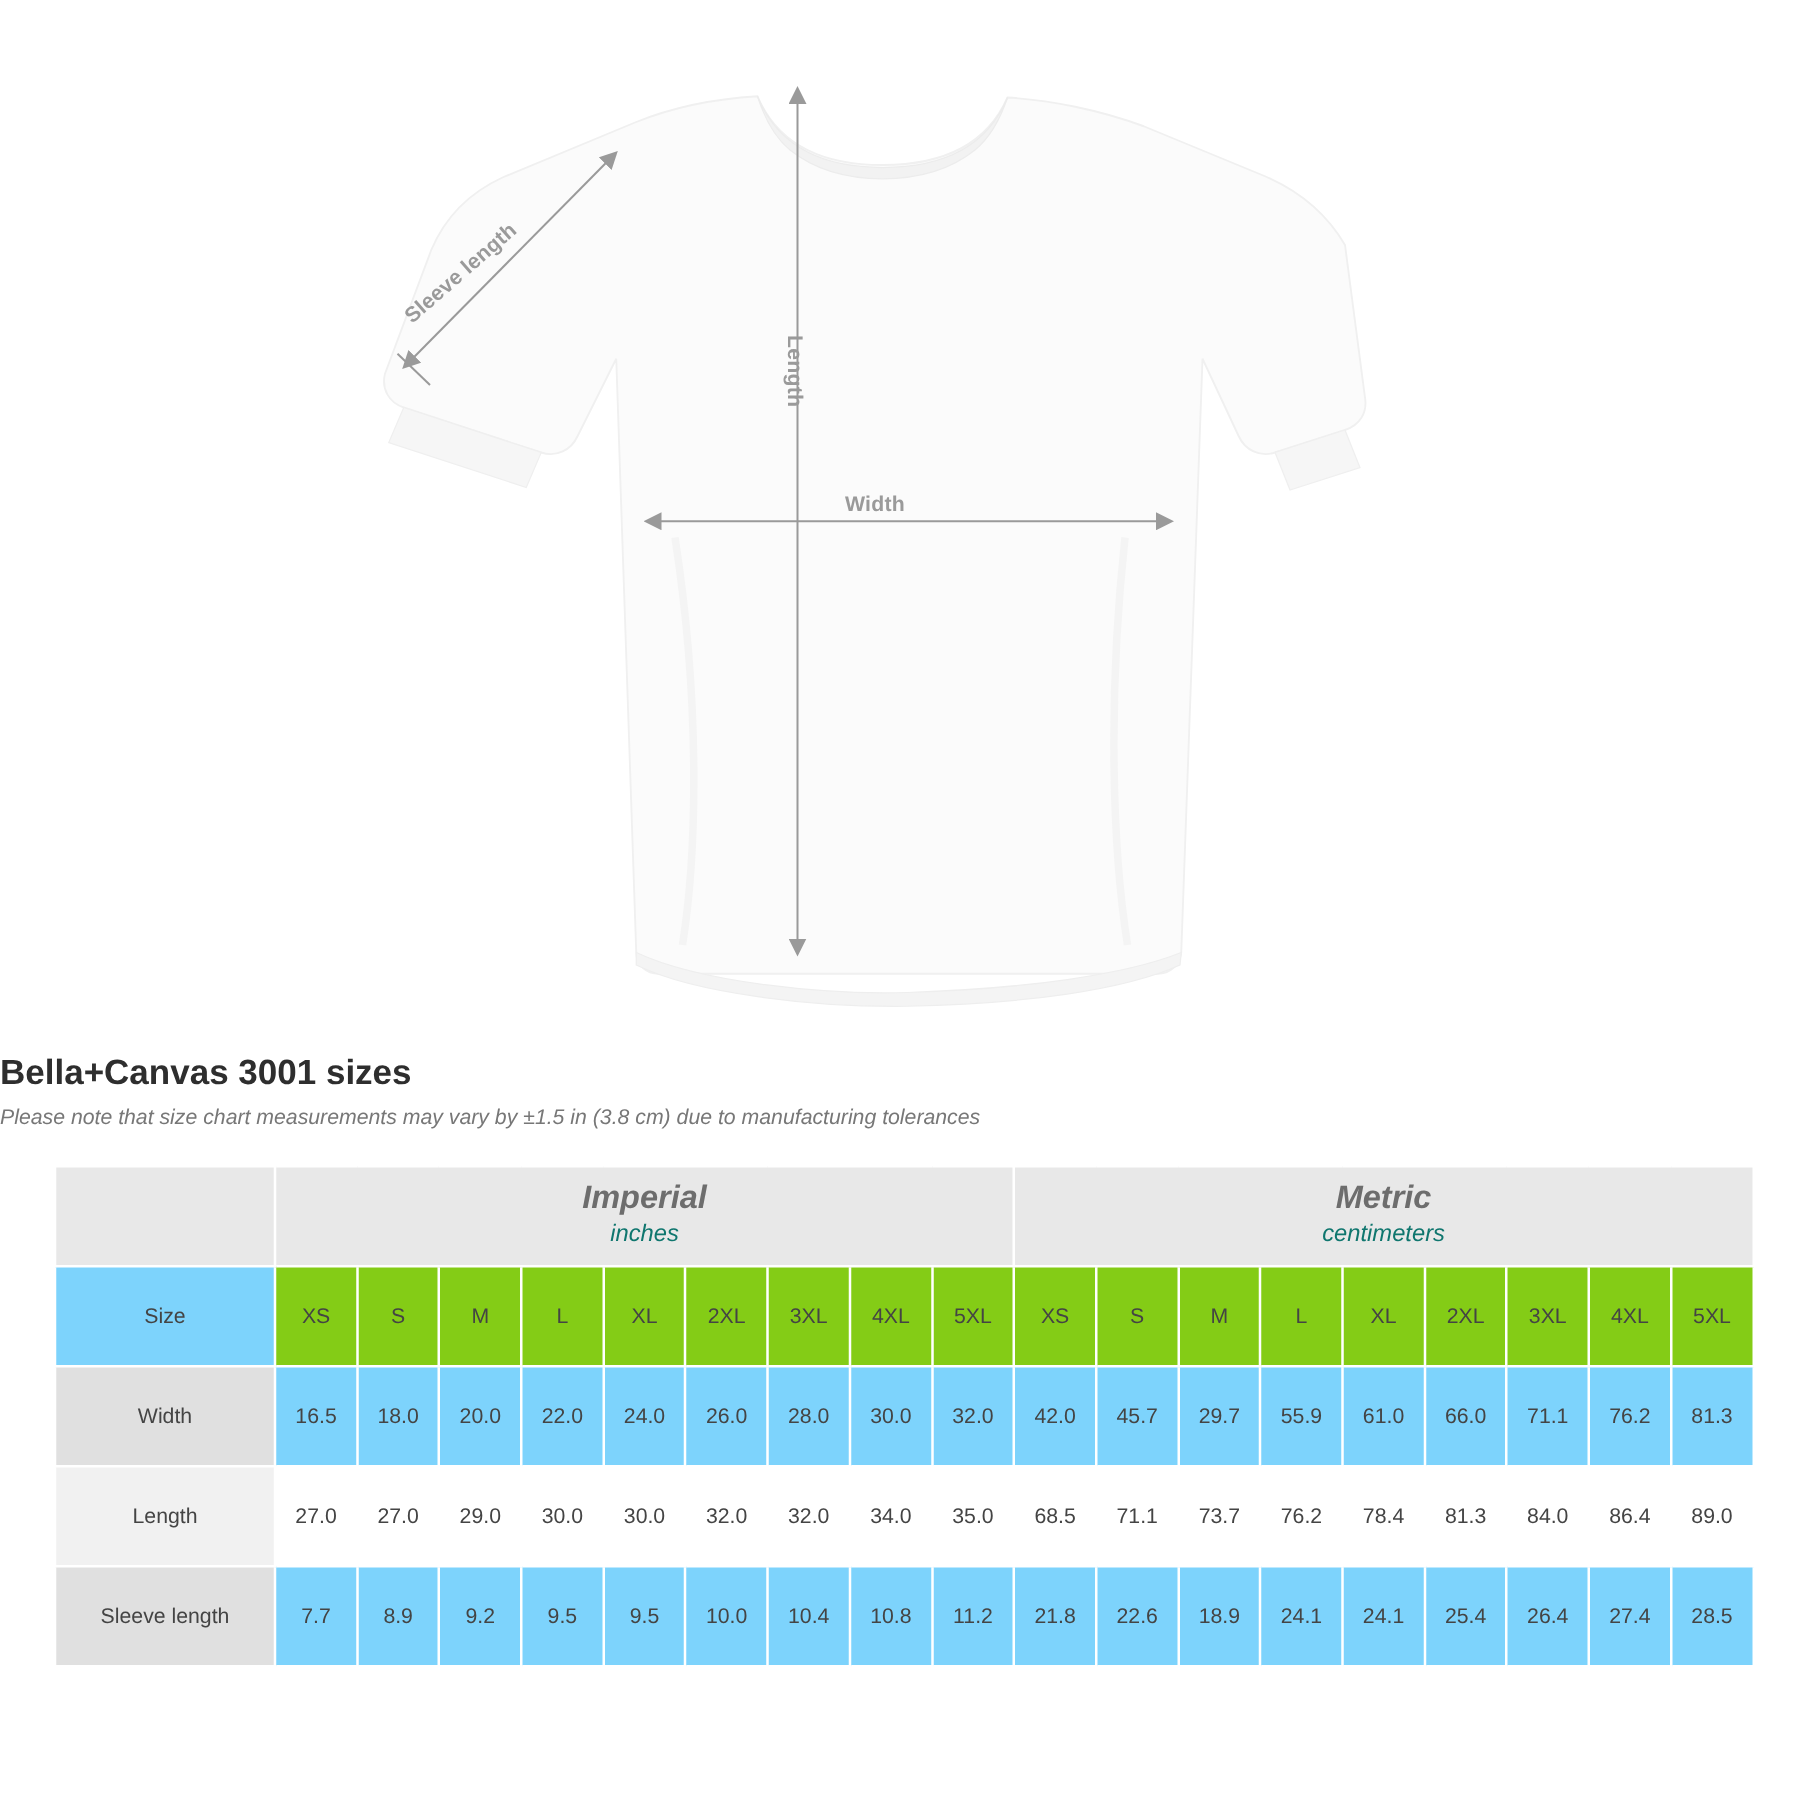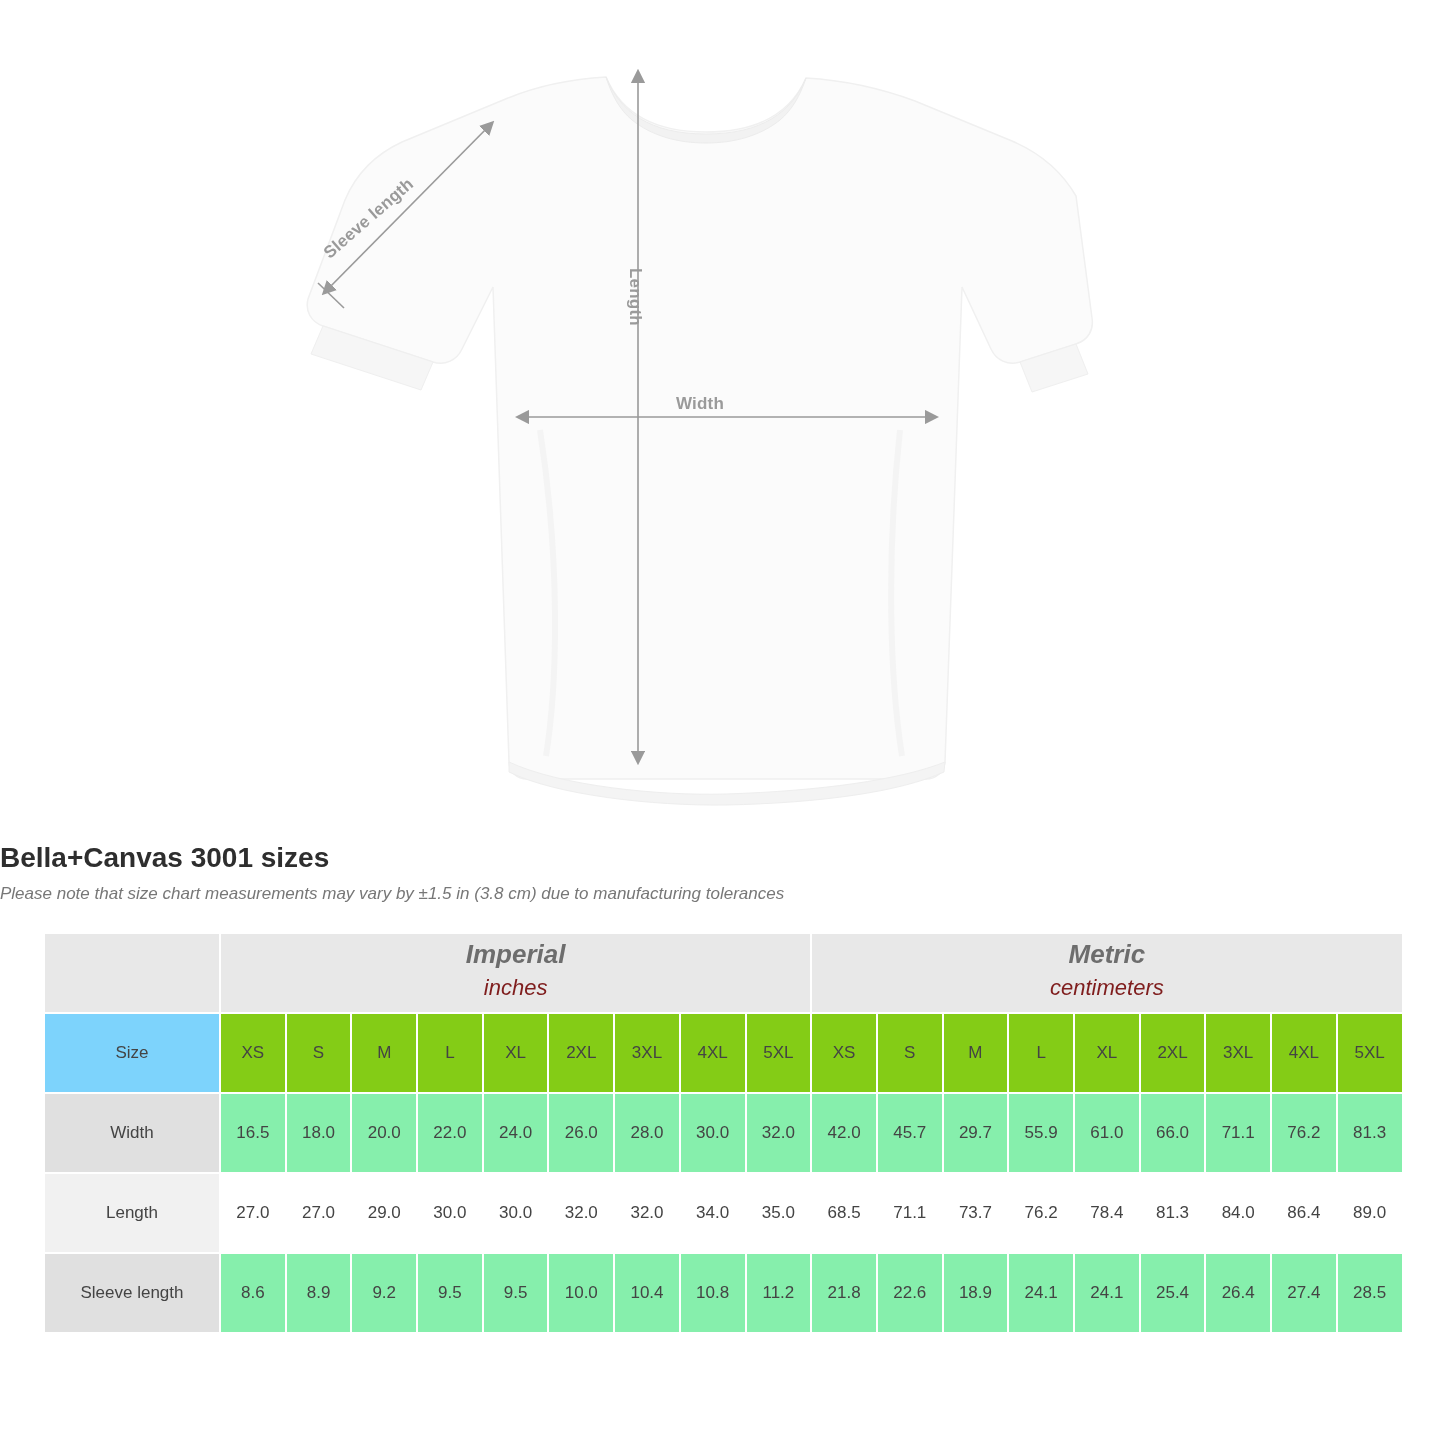--- a/index.html
+++ b/index.html
@@ -101,41 +101,41 @@
     vertical-align: middle;
   }
   .unit-name {
     font-size: 26px;
     font-style: italic;
     font-weight: bold;
     color: #6d6d6d;
     line-height: 1.15;
   }
   .unit-sub {
-    font-size: 22px;
+    font-size: 19px;
     font-style: italic;
-    color: #7f1d1d;
+    color: #0f766e;
     line-height: 1.6;
   }
   .blank-cell { background: #e8e8e8; }
 
   .row-label {
     background: #7dd3fc;
     font-weight: bold;
     font-size: 18px;
     color: #3f3f3f;
     width: 176px;
   }
   .hdr-cell {
     background: #84cc16;
     font-weight: bold;
     font-size: 18px;
     color: #3f3f3f;
   }
-  .row-even td.val { background: #86efac; }
+  .row-even td.val { background: #7dd3fc; }
   .row-odd  td.val { background: #ffffff; }
   .row-even td.row-label { background: #e0e0e0; }
   .row-odd  td.row-label { background: #f1f1f1; }
   td.val { font-size: 17px; color: #454545; }
 </style>
 </head>
 <body>
 
 <div class="page">
 
@@ -291,21 +291,21 @@
           <td class="val">76.2</td>
           <td class="val">78.4</td>
           <td class="val">81.3</td>
           <td class="val">84.0</td>
           <td class="val">86.4</td>
           <td class="val">89.0</td>
         </tr>
 
         <tr class="row-even">
           <td class="row-label">Sleeve length</td>
-          <td class="val">8.6</td>
+          <td class="val">7.7</td>
           <td class="val">8.9</td>
           <td class="val">9.2</td>
           <td class="val">9.5</td>
           <td class="val">9.5</td>
           <td class="val">10.0</td>
           <td class="val">10.4</td>
           <td class="val">10.8</td>
           <td class="val">11.2</td>
           <td class="val">21.8</td>
           <td class="val">22.6</td>

